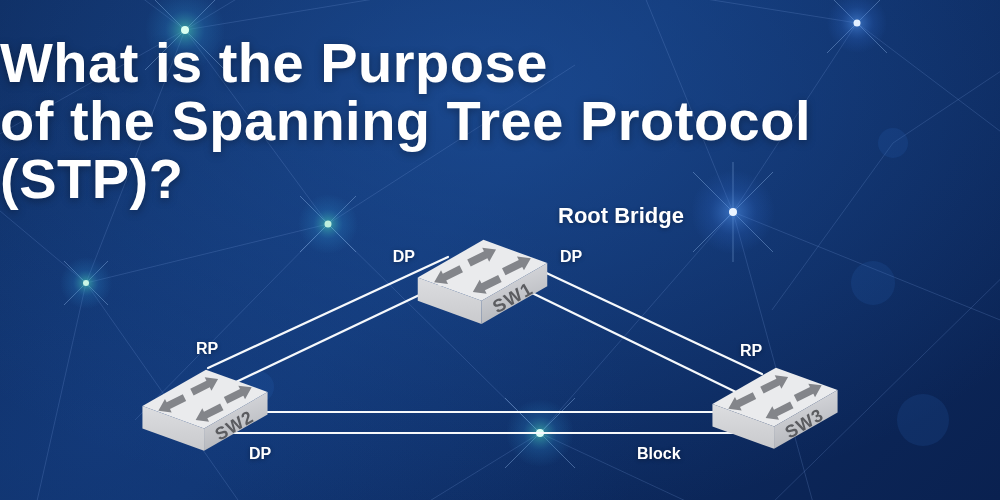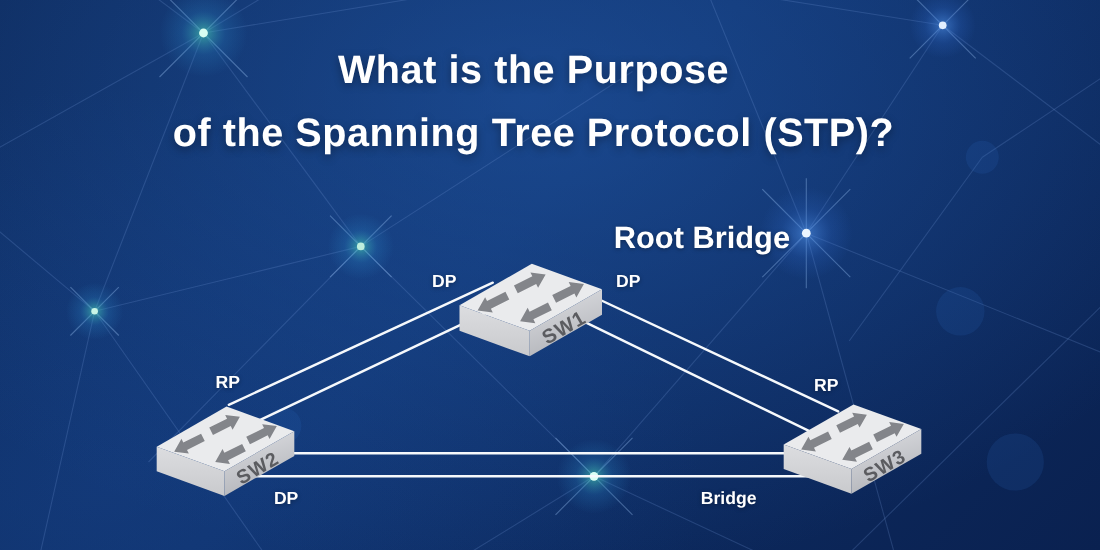--- a/index.html
+++ b/index.html
@@ -7,29 +7,29 @@
     position:relative;width:1000px;height:500px;overflow:hidden;
     font-family:"Liberation Sans",sans-serif;
     background:
       radial-gradient(1100px 700px at 48% 18%, rgba(38,96,180,0.50), rgba(38,96,180,0) 62%),
       radial-gradient(900px 600px at 10% 88%, rgba(32,84,168,0.28), rgba(32,84,168,0) 60%),
       linear-gradient(135deg,#0d2a5c 0%,#0e3069 45%,#0a2150 100%);
   }
   .stage svg{display:block;}
   .layer{position:absolute;left:0;top:0;width:1000px;height:500px;}
   .title{
-    position:absolute;left:0;top:34px;width:970px;text-align:center;
-    color:#ffffff;font-weight:bold;font-size:36px;line-height:58px;
+    position:absolute;left:0;top:34px;width:970px;text-align:left;
+    color:#ffffff;font-weight:bold;font-size:56px;line-height:58px;
     letter-spacing:0.5px;text-shadow:0 2px 8px rgba(0,0,0,0.35);
   }
   .port-label,.rb-label{
     position:absolute;color:#ffffff;font-weight:bold;font-size:16px;line-height:24px;
     text-shadow:0 1px 4px rgba(0,0,0,0.35);white-space:nowrap;
   }
-  .rb-label{font-size:28px;line-height:26px;}
+  .rb-label{font-size:22px;line-height:26px;}
   .switch{position:absolute;width:145px;height:92px;}
   .switch svg{width:100%;height:100%;}
   .sw-label-text{font-family:"Liberation Sans",sans-serif;font-weight:bold;font-size:19px;fill:#5b5c60;letter-spacing:1px;}
 </style>
 </head>
 <body>
 
 <div class="stage">
 
   <svg width="0" height="0" aria-hidden="true">
@@ -176,20 +176,20 @@
       <text class="sw-label-text" transform="translate(107,69) rotate(-30)" text-anchor="middle" dominant-baseline="middle">SW3</text>
     </svg>
   </div>
 
   <div class="rb-label" style="left:558px;top:203px;">Root Bridge</div>
   <div class="port-label" style="left:377px;top:245px;width:38px;text-align:right;">DP</div>
   <div class="port-label" style="left:560px;top:245px;">DP</div>
   <div class="port-label" style="left:196px;top:337px;">RP</div>
   <div class="port-label" style="left:249px;top:442px;">DP</div>
   <div class="port-label" style="left:740px;top:339px;">RP</div>
-  <div class="port-label" style="left:637px;top:442px;">Bridge</div>
+  <div class="port-label" style="left:637px;top:442px;">Block</div>
 
   <div class="title">
     <div>What is the Purpose</div>
     <div>of the Spanning Tree Protocol (STP)?</div>
   </div>
 
 </div>
 
 </body></html>

